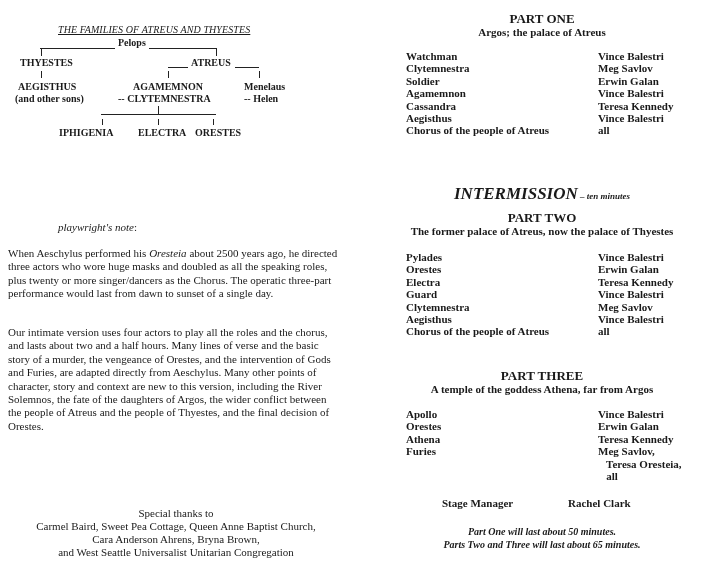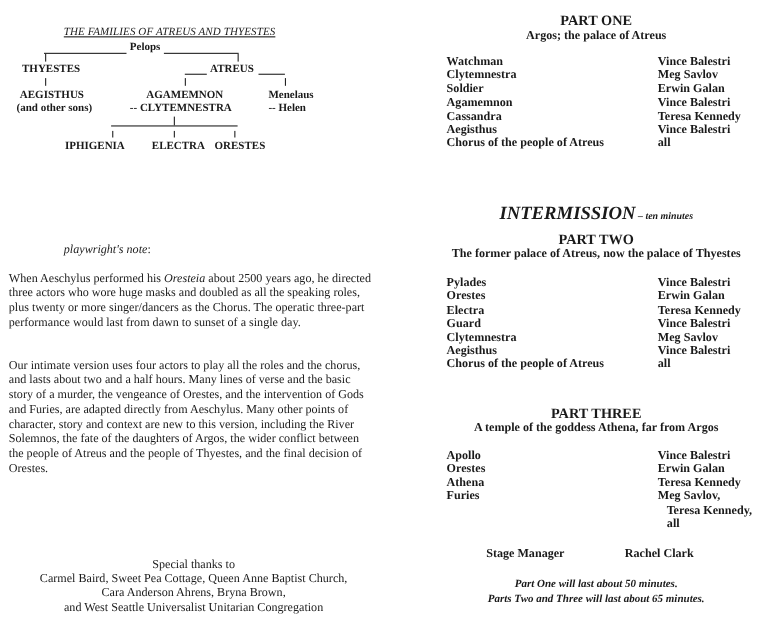--- a/index.html
+++ b/index.html
@@ -172,21 +172,21 @@
     <div class="cast-row">
         <span class="cast-role">Athena</span>
         <span class="cast-actor">Teresa Kennedy</span>
       </div>
     <div class="cast-row">
         <span class="cast-role">Furies</span>
         <span class="cast-actor">Meg Savlov,</span>
       </div>
     <div class="cast-row">
         <span class="cast-role"></span>
-        <span class="cast-actor" style="white-space:pre;">   Teresa Kennedy,</span>
+        <span class="cast-actor" style="white-space:pre;">   Teresa Oresteia,</span>
       </div>
     <div class="cast-row">
         <span class="cast-role"></span>
         <span class="cast-actor" style="white-space:pre;">   all</span>
       </div>
   </div>
 </div>
 
 <div class="sm" style="left:442px;">Stage Manager</div>
 <div class="sm" style="left:568px;">Rachel Clark</div>

